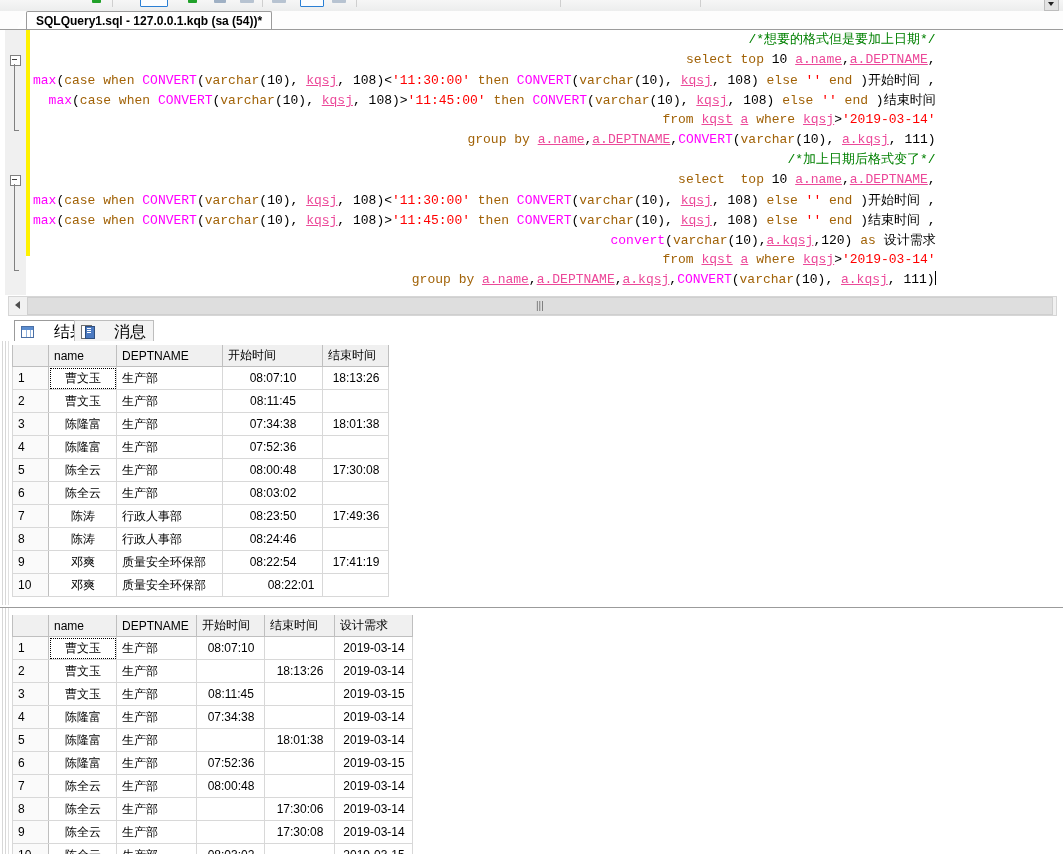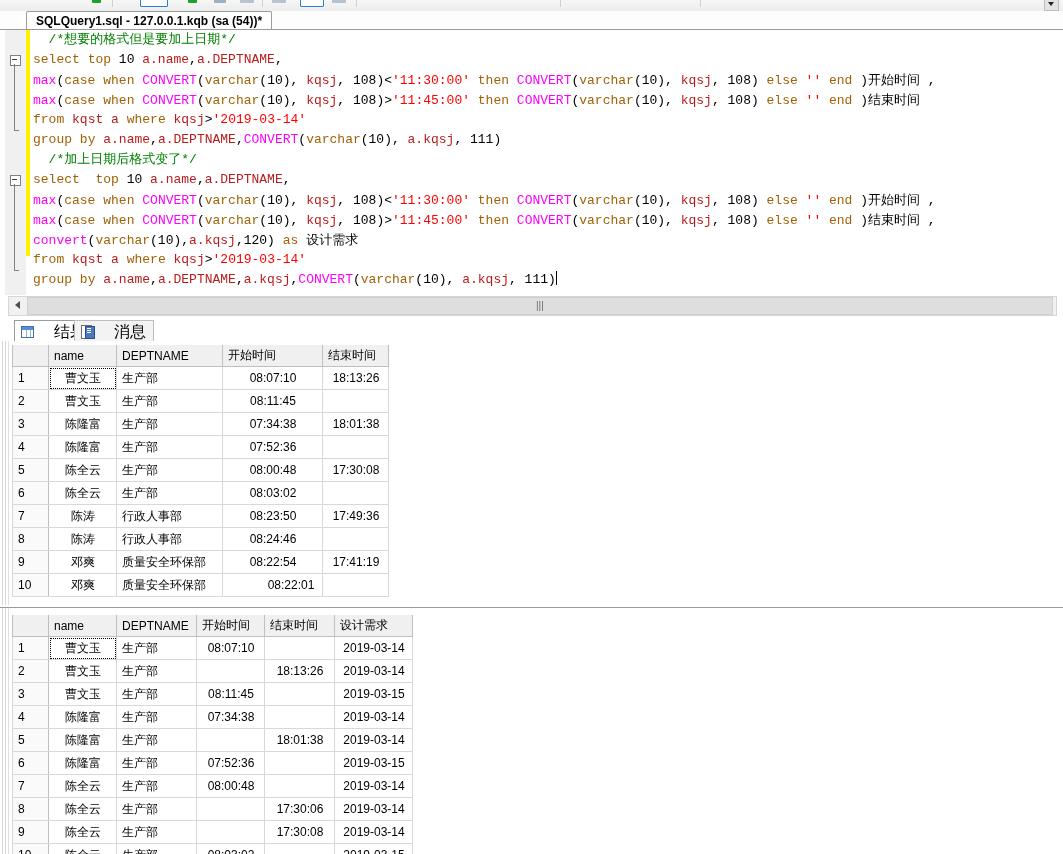--- a/index.html
+++ b/index.html
@@ -48,24 +48,24 @@
     position:absolute;left:0;top:29px;width:1063px;height:266px;
     background:#ffffff;border-top:1px solid #9b9b9b;
     overflow:hidden;
   }
   .ed-left-rail{position:absolute;left:0;top:0;width:5px;height:266px;
     background:#ffffff;border-right:1px solid #e6e6e6;}
   .ed-gutter{position:absolute;left:5px;top:0;width:21px;height:266px;background:#f0f0f0;}
   .ed-changebar{position:absolute;left:26px;top:0;width:4px;height:226px;background:#fff200;}
   .code{position:absolute;left:33px;top:0;white-space:pre;
     font-family:"Liberation Mono","DejaVu Sans Mono",monospace;font-size:13px;}
-  .ln{height:20px;line-height:20px;white-space:pre;}
+  .ln{height:20px;line-height:20px;white-space:pre;text-align:right;}
   .kw{color:#a16207;}
   .fn{color:#ff00ff;}
-  .id{color:#b91c1c;}
+  .id{color:#ec4899;text-decoration:underline;}
   .str{color:#ff0000;}
   .num{color:#000000;}
   .cmt{color:#008000;}
   .pl{color:#000000;}
   .cn{color:#000000;font-family:"Liberation Sans","DejaVu Sans",sans-serif;font-size:13px;}
   .caret{display:inline-block;width:1px;height:14px;background:#000;vertical-align:-2px;}
 
   
   .fold{position:absolute;left:10px;width:9px;height:9px;border:1px solid #808080;background:#fff;}
   .fold:before{content:"";position:absolute;left:1px;top:3px;width:5px;height:1px;background:#404040;}

